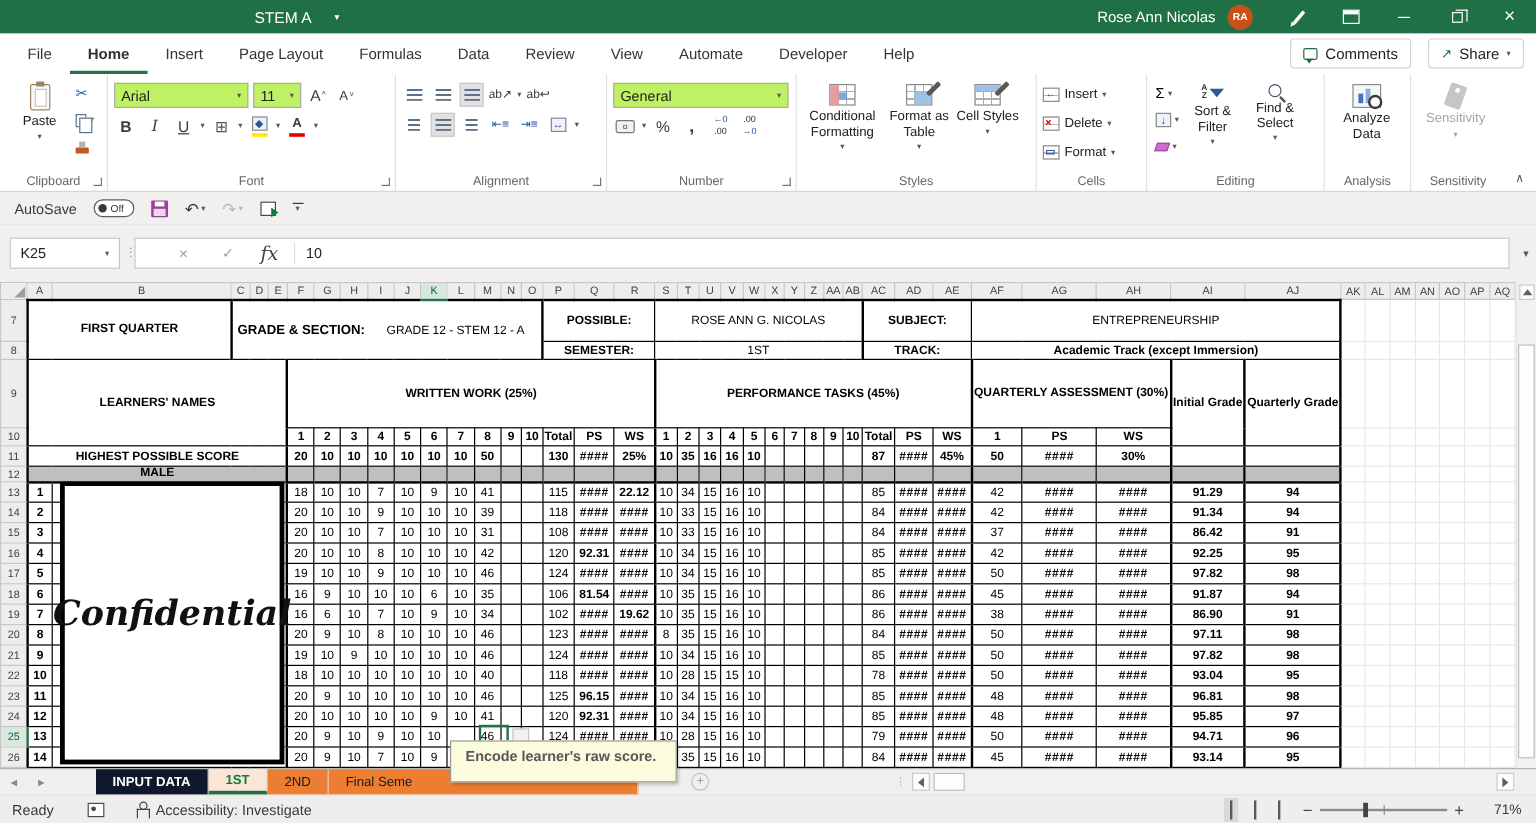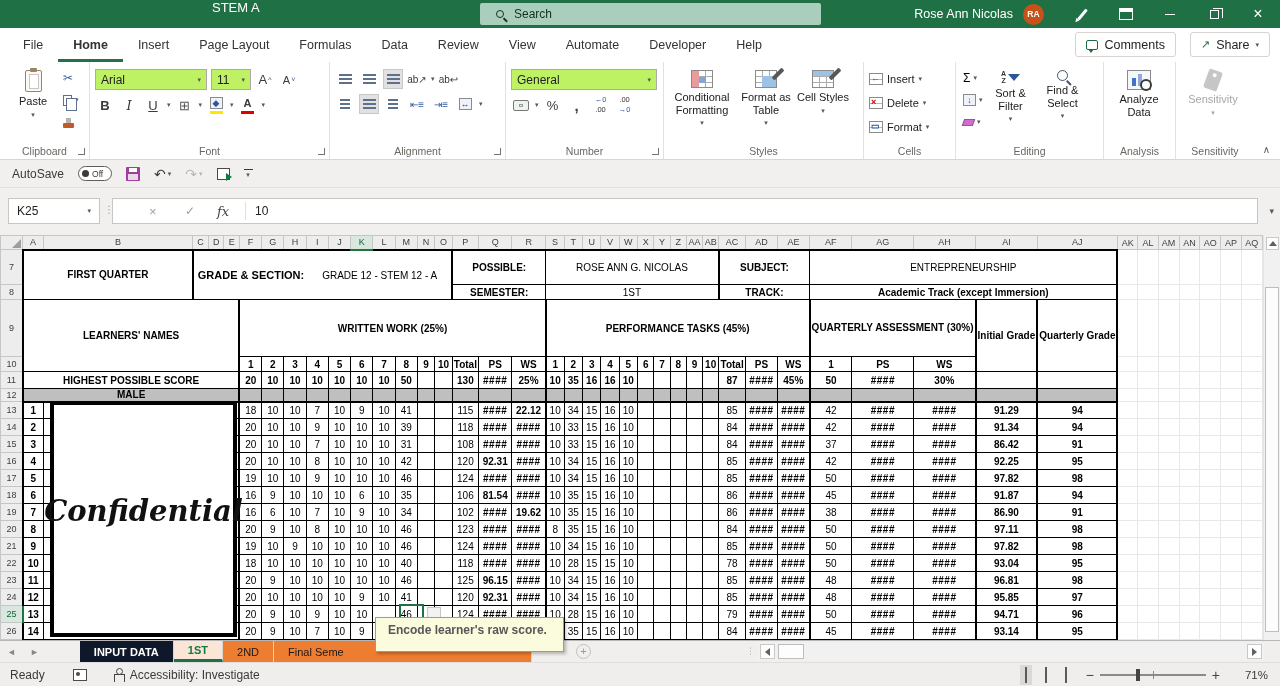--- a/index.html
+++ b/index.html
@@ -1,21 +1,21 @@
 <!DOCTYPE html>
 <html><head>
 <meta charset="utf-8">
 <style>
   * { box-sizing: border-box; margin: 0; padding: 0; }
   html,body { width:1280px; height:686px; overflow:hidden; }
   body { font-family:"Liberation Sans", sans-serif; position:relative; background:#fff; font-size:12px; }
 
   
   .titlebar { position:absolute; left:0; top:0; width:1280px; height:28px; background:#1F7145; display:flex; align-items:center; }
-  .doc-title { position:absolute; left:212px; top:0; height:28px; display:flex; align-items:center; gap:19px; color:#fff; font-size:13px;flex-direction:column; }
+  .doc-title { position:absolute; left:212px; top:0; height:28px; display:flex; align-items:center; gap:19px; color:#fff; font-size:13px; }
   .doc-title .chev { font-size:8px; }
   .searchbox { position:absolute; left:480px; top:3px; width:341px; height:22px; background:#A9CFBC; border-radius:2px; display:flex; align-items:center; padding-left:16px; gap:10px; color:#14301F; font-size:12px; }
   .mag { width:8px; height:8px; border:1.5px solid #16321F; border-radius:50%; position:relative; }
   .mag::after { content:''; position:absolute; width:5px; height:1.5px; background:#16321F; transform:rotate(45deg); left:6px; top:8px; }
   .tb-right { position:absolute; right:0; top:0; height:28px; display:flex; align-items:center; }
   .username { color:#fff; font-size:12.5px; margin-right:10px; }
   .avatar { width:21px; height:21px; border-radius:50%; background:#C75119; color:#fff; font-size:8.5px; font-weight:bold; display:flex; align-items:center; justify-content:center; margin-right:16px; }
   .tb-ic { width:44px; height:28px; display:flex; align-items:center; justify-content:center; color:#fff; }
   .pen { width:3px; height:13px; background:#fff; transform:rotate(40deg); border-radius:1px; position:relative; }
   .pen::after { content:''; position:absolute; bottom:-4px; left:-1px; border-left:2.5px solid transparent; border-right:2.5px solid transparent; border-top:4px solid #fff; }
@@ -106,21 +106,21 @@
   .qcustom { display:flex; flex-direction:column; align-items:center; line-height:1; }
   .qcustom i { width:9px; height:1.5px; background:#3B3A39; margin-bottom:1px; }
 
   
   .fbar { position:absolute; left:0; top:188px; width:1280px; height:47px; background:#F2F0EF; }
   .namebox { position:absolute; left:8px; top:10px; width:92px; height:26px; background:#fff; border:1px solid #C8C6C4; display:flex; align-items:center; justify-content:space-between; padding:0 8px; font-size:12px; color:#222; }
   .fdots { position:absolute; left:104px; top:16px; color:#A19F9D; font-size:10px; letter-spacing:0; }
   .fwhite { position:absolute; left:112px; top:10px; right:22px; height:26px; background:#fff; border:1px solid #C8C6C4; display:flex; align-items:center; }
   .fx-x { position:absolute; left:36px; color:#A19F9D; font-size:13px; }
   .fx-chk { position:absolute; left:72px; color:#A19F9D; font-size:12px; }
-  .fx-fx { position:absolute; left:104px; color:#444; font-size:13px; font-family:"DejaVu Serif",serif; font-style:italic; }
+  .fx-fx { position:absolute; left:104px; color:#444; font-size:16px; font-family:"DejaVu Serif",serif; font-style:italic; }
   .fdiv { position:absolute; left:132px; top:3px; bottom:3px; width:1px; background:#E1DFDD; }
   .fval { position:absolute; left:142px; font-size:12px; color:#222; }
   .fexpand { position:absolute; right:6px; top:18px; color:#5A5856; font-size:9px; }
 
   
   #gridwrap { position:absolute; left:0; top:235px; width:1263px; height:405px; overflow:hidden; background:#fff; }
   table.sheet { border-collapse:collapse; table-layout:fixed; }
   .sheet td, .sheet th { overflow:hidden; white-space:nowrap; padding:0 1px; vertical-align:middle; }
   .sheet th { background:#EDEDED; border:1px solid #C6C6C6; font-size:9px; color:#3E3E3E; font-weight:normal; height:14px; }
   .sheet th.sel { background:#D8E8DE; color:#17613A; border-bottom:2px solid #217346; }
@@ -196,24 +196,20 @@
   .zthumb { position:absolute; left:34%; top:-5px; width:4px; height:12px; background:#444; }
   .zpct { width:42px; text-align:right; margin-right:12px; font-size:11.5px; }
 </style>
 </head>
 <body>
 
 <div class="titlebar">
   <div class="doc-title">
     <span>STEM A</span>
       <span class="chev">▾</span>
-  </div>
-  <div class="searchbox">
-    <span class="mag"></span>
-    <span>Search</span>
   </div>
   <div class="tb-right">
     <span class="username">Rose Ann Nicolas</span>
     <span class="avatar">RA</span>
     <span class="tb-ic">
         <span class="pen"></span>
       </span>
     <span class="tb-ic">
         <span class="ribopt"></span>
       </span>

